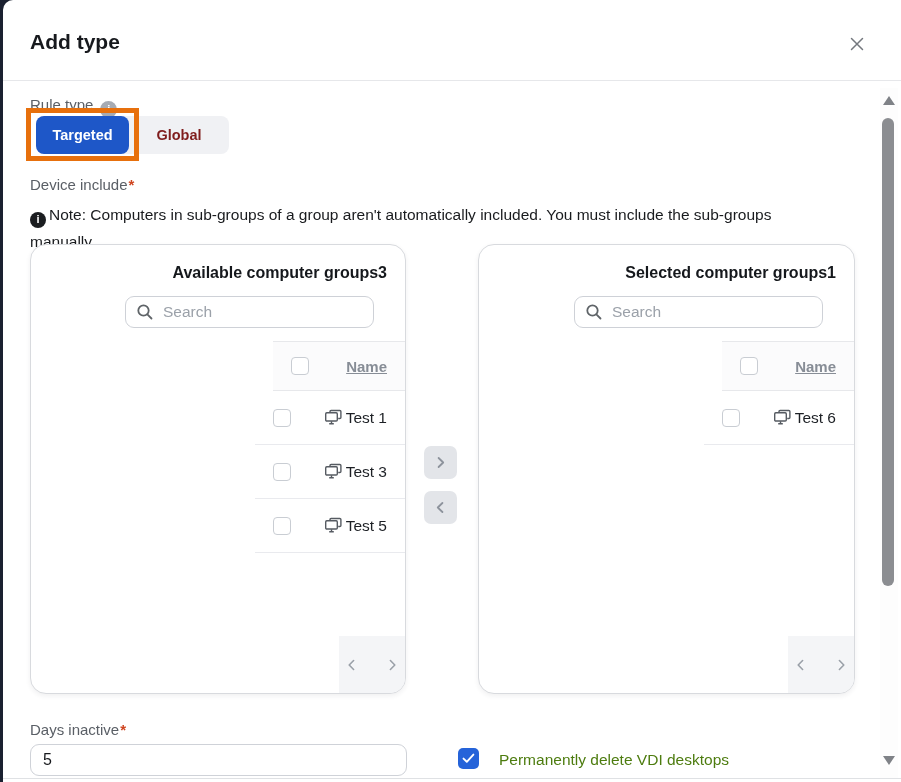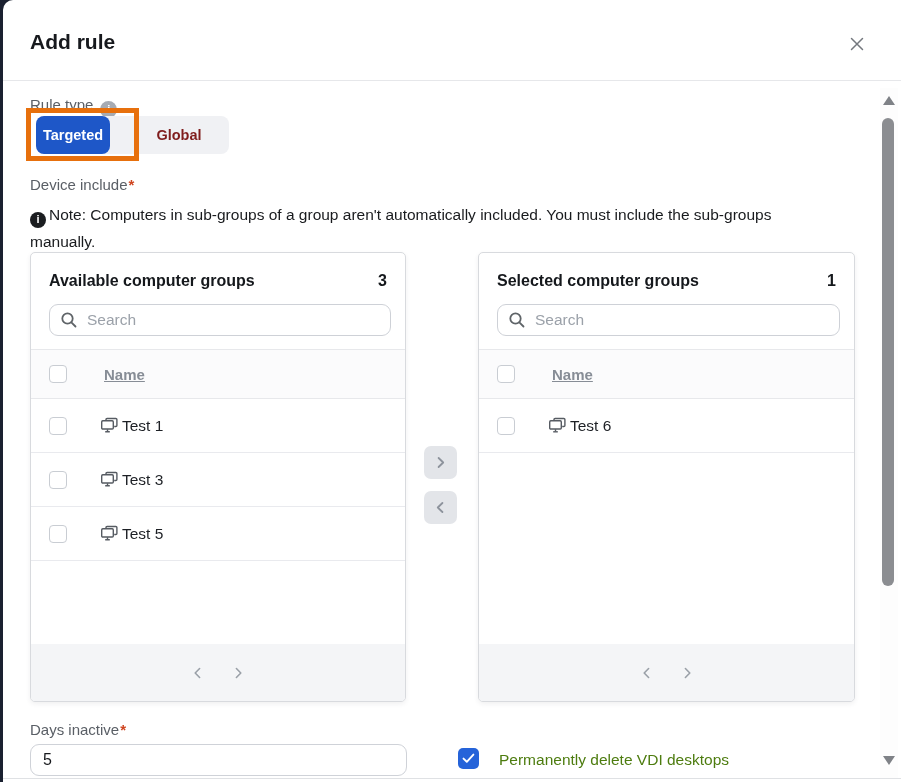--- a/index.html
+++ b/index.html
@@ -13,35 +13,35 @@
   .header-divider { position:absolute; left:0; right:0; top:80px; height:1px; background:#e6e7ea; }
 
   
   .field-label { position:absolute; font-size:15px; color:#5a5f66; }
   .req { color:#cf4520; font-weight:700; margin-left:1px; }
   .info-badge { display:inline-flex; width:17px; height:17px; border-radius:50%; background:#a6abb3; color:#fff; font-size:11px; font-weight:700; align-items:center; justify-content:center; vertical-align:-3px; margin-left:7px; }
   .info-badge.dark { background:#1b1d20; width:16px; height:16px; margin:0 3px 0 0; vertical-align:-3px; }
 
   .segment-wrap { position:absolute; left:33px; top:116px; width:193px; height:38px; background:#f0f1f4; border-radius:8px; }
   .segment { position:absolute; top:0; height:38px; display:flex; align-items:center; justify-content:center; font-size:14.5px; font-weight:700; cursor:pointer; }
-  .segment.targeted { left:0; width:74px; background:#1e57c8; border-radius:8px; color:#ffffff; }
+  .segment.targeted { left:0; width:93px; background:#1e57c8; border-radius:8px; color:#ffffff; }
   .segment.global { left:93px; width:100px; color:#7f1d1d; }
   .annotation-box { position:absolute; left:23px; top:108px; width:113px; height:53px; border:5px solid #e7700d; pointer-events:none; }
 
   
   .note { position:absolute; left:27px; top:201px; width:800px; font-size:15.5px; line-height:27px; color:#191b1e; }
 
   
-  .panel { position:absolute; top:252px; height:450px; background:#fff; border:1px solid #d8dade; border-radius:5px; box-shadow:0 2px 5px rgba(40,44,52,.07); display:flex; flex-direction:column; overflow:hidden; }
+  .panel { position:absolute; top:244px; height:450px; background:#fff; border:1px solid #d8dade; border-radius:16px; box-shadow:0 2px 5px rgba(40,44,52,.07); display:flex; flex-direction:column; overflow:hidden;align-items:flex-end; }
   .panel.left { left:27px; width:376px; }
   .panel.right { left:475px; width:377px; }
   .panel-head { display:flex; align-items:center; padding:19px 18px 2px 18px; }
   .panel-title { flex:1; font-size:16px; font-weight:700; color:#15181c; }
   .panel-count { font-size:16px; font-weight:700; color:#15181c; }
-  .search-wrap { position:relative; margin:12px 14px 13px 18px; }
+  .search-wrap { position:relative; margin:12px 31px 13px 18px; }
   .search-wrap input { width:100%; height:32px; border:1px solid #ced1d7; border-radius:9px; padding:0 10px 0 37px; font-size:15.5px; color:#2a2d31; outline:none; font-family:"Liberation Sans", sans-serif; }
   .search-wrap input::placeholder { color:#9ba1a9; }
   .search-icon { position:absolute; left:11px; top:7px; }
   .table-header { height:50px; flex:0 0 50px; border-top:1px solid #e7e8eb; border-bottom:1px solid #e7e8eb; background:#fbfbfc; display:flex; align-items:center; padding:0 18px; }
   .col-name { margin-left:37px; font-size:15px; font-weight:700; color:#878d96;text-decoration:underline; }
   .cb { width:18px; height:18px; border:1.5px solid #c9cdd3; border-radius:4px; background:#fff; flex:0 0 18px; cursor:pointer; }
   .rows { flex:1 1 auto; }
   .row { height:54px; display:flex; align-items:center; padding:0 18px; border-bottom:1px solid #e9eaee; cursor:pointer; }
   .row .group-icon { margin-left:33px; display:flex; }
   .row .row-label { margin-left:3px; font-size:15.5px; color:#1d2025; }
@@ -64,21 +64,21 @@
   .scroll-up { position:absolute; left:3px; top:8px; width:0; height:0; border-left:6px solid transparent; border-right:6px solid transparent; border-bottom:9px solid #7f8287; cursor:pointer; }
   .scroll-thumb { position:absolute; left:2px; top:30px; width:12px; height:468px; background:#8b8d91; border-radius:6px; cursor:pointer; }
   .scroll-down { position:absolute; left:3px; top:668px; width:0; height:0; border-left:6px solid transparent; border-right:6px solid transparent; border-top:9px solid #7f8287; cursor:pointer; }
 </style>
 </head>
 <body>
 
 <div class="screen">
   <div class="modal">
 
-    <div class="modal-title">Add rule</div>
+    <div class="modal-title">Add type</div>
     <div class="close-btn">
       <span>
         <svg width="16" height="16" viewBox="0 0 16 16">
             <path d="M2.5 2.5 L13.5 13.5 M13.5 2.5 L2.5 13.5" stroke="#74787e" stroke-width="1.5" stroke-linecap="round"></path>
           </svg>
       </span>
     </div>
     <div class="header-divider"></div>
 
     <div class="field-label" style="left:27px; top:88px;margin-top:8px;">

